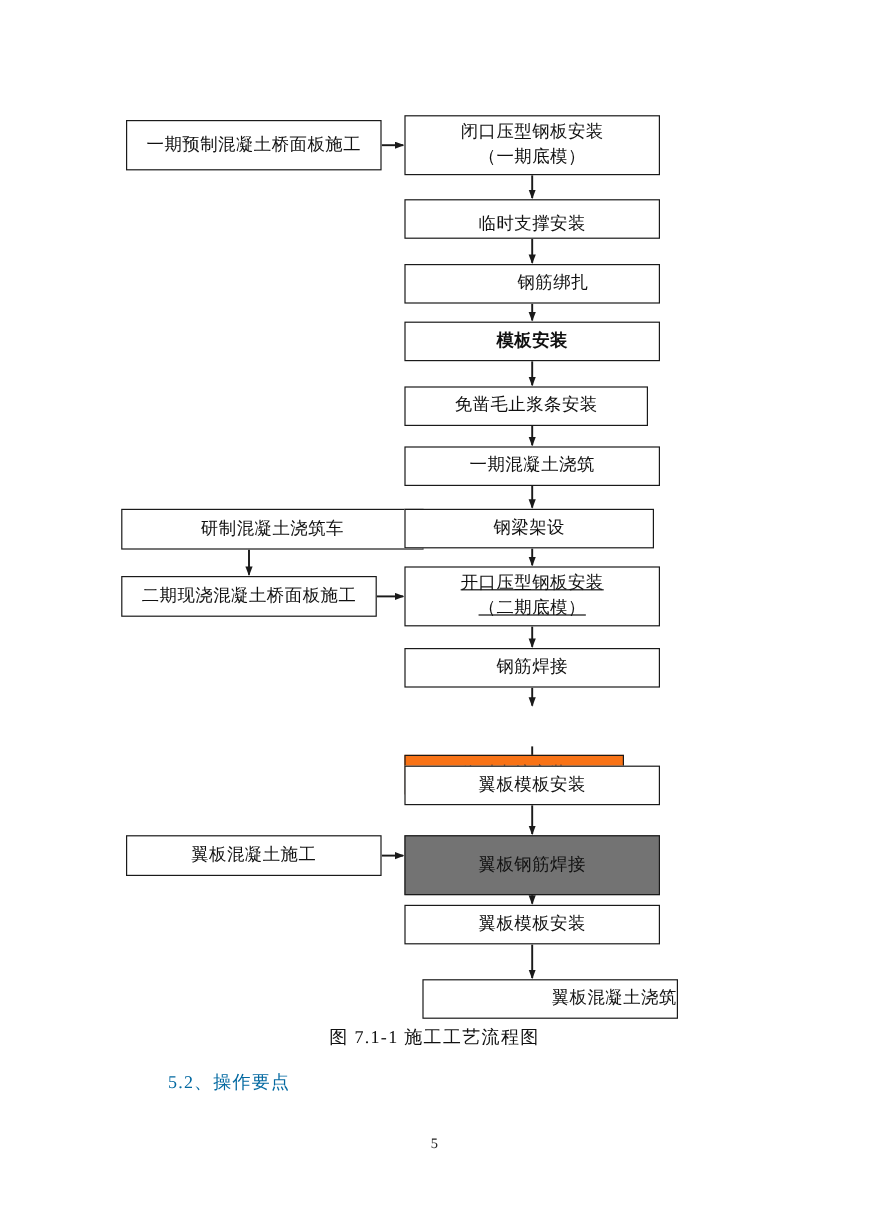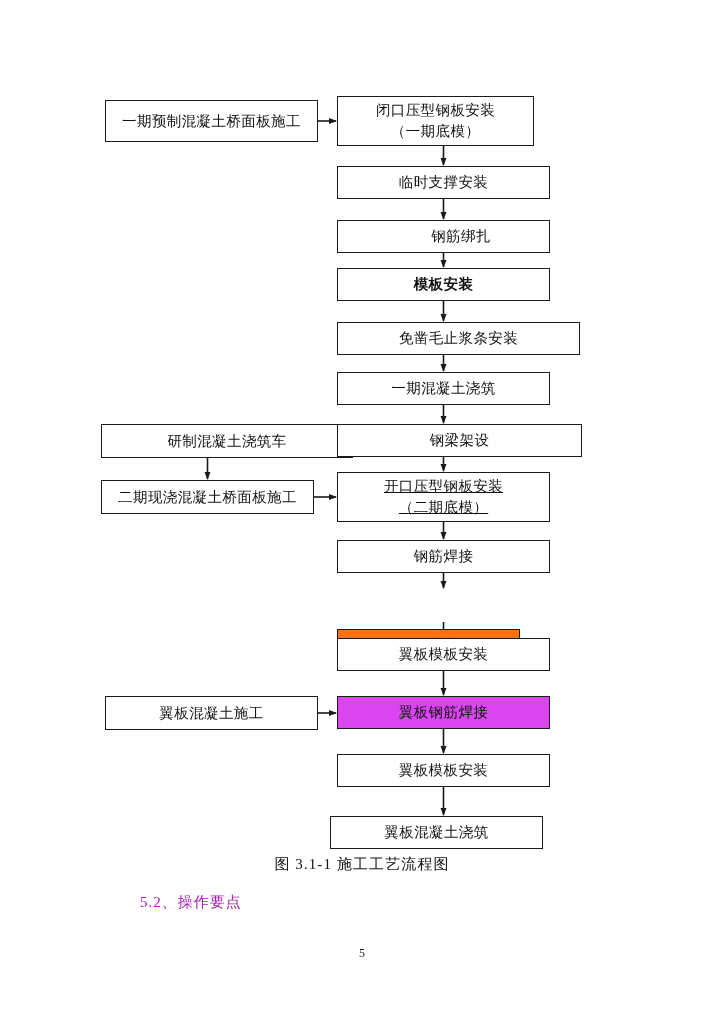--- a/index.html
+++ b/index.html
@@ -77,21 +77,21 @@
     font-family: "Liberation Serif", "DejaVu Serif", serif;
     color: #111111;
   }
   .section-head {
     position: absolute;
     left: 140px;
     top: 893px;
     font-size: 15px;
     letter-spacing: 1px;
     font-family: "Liberation Serif", "DejaVu Serif", serif;
-    color: #a21caf;
+    color: #0369a1;
   }
   .page-number {
     position: absolute;
     left: 0;
     top: 946px;
     width: 724px;
     text-align: center;
     font-size: 12px;
     font-family: "Liberation Serif", "DejaVu Serif", serif;
     color: #222222;
@@ -135,65 +135,65 @@
         </div>
         <div class="node" style="left: 101px; top: 424px; width: 252px; height: 34px; border-color: rgb(26, 26, 26); background: rgb(255, 255, 255);">
           <span class="ln">研制混凝土浇筑车</span>
         </div>
         <div class="node" style="left: 101px; top: 480px; width: 213px; height: 34px; border-color: rgb(26, 26, 26); background: rgb(255, 255, 255);">
           <span class="ln">二期现浇混凝土桥面板施工</span>
         </div>
         <div class="node" style="left: 105px; top: 696px; width: 213px; height: 34px; border-color: rgb(26, 26, 26); background: rgb(255, 255, 255);">
           <span class="ln">翼板混凝土施工</span>
         </div>
-        <div class="node" style="left: 337px; top: 96px; width: 197px; height: 50px; border-color: rgb(26, 26, 26); background: rgb(255, 255, 255);">
+        <div class="node" style="left: 337px; top: 96px; width: 213px; height: 50px; border-color: rgb(26, 26, 26); background: rgb(255, 255, 255);">
           <span class="ln">闭口压型钢板安装</span>
           <span class="ln">（一期底模）</span>
         </div>
-        <div class="node" style="left: 337px; top: 166px; width: 213px; height: 33px; border-color: rgb(26, 26, 26); background: rgb(255, 255, 255);">
+        <div class="node" style="left: 337px; top: 166px; width: 213px; height: 33px; border-color: rgb(26, 26, 26); background: rgb(255, 255, 255); justify-content: flex-end;">
           <span class="ln">临时支撑安装</span>
         </div>
         <div class="node" style="left: 337px; top: 220px; width: 213px; height: 33px; border-color: rgb(26, 26, 26); background: rgb(255, 255, 255); padding-left: 35px;">
           <span class="ln">钢筋绑扎</span>
         </div>
         <div class="node" style="left: 337px; top: 268px; width: 213px; height: 33px; border-color: rgb(26, 26, 26); background: rgb(255, 255, 255); font-weight: bold;">
           <span class="ln">模板安装</span>
         </div>
-        <div class="node" style="left: 337px; top: 322px; width: 243px; height: 33px; border-color: rgb(26, 26, 26); background: rgb(255, 255, 255);">
+        <div class="node" style="left: 337px; top: 322px; width: 203px; height: 33px; border-color: rgb(26, 26, 26); background: rgb(255, 255, 255);">
           <span class="ln">免凿毛止浆条安装</span>
         </div>
         <div class="node" style="left: 337px; top: 372px; width: 213px; height: 33px; border-color: rgb(26, 26, 26); background: rgb(255, 255, 255);">
           <span class="ln">一期混凝土浇筑</span>
         </div>
-        <div class="node" style="left: 337px; top: 424px; width: 245px; height: 33px; border-color: rgb(26, 26, 26); background: rgb(255, 255, 255);">
+        <div class="node" style="left: 337px; top: 424px; width: 208px; height: 33px; border-color: rgb(26, 26, 26); background: rgb(255, 255, 255);">
           <span class="ln">钢梁架设</span>
         </div>
         <div class="node" style="left: 337px; top: 472px; width: 213px; height: 50px; border-color: rgb(26, 26, 26); background: rgb(255, 255, 255); text-decoration: underline;">
           <span class="ln">开口压型钢板安装</span>
           <span class="ln">（二期底模）</span>
         </div>
         <div class="node" style="left: 337px; top: 540px; width: 213px; height: 33px; border-color: rgb(26, 26, 26); background: rgb(255, 255, 255);">
           <span class="ln">钢筋焊接</span>
         </div>
         <div class="node" style="left: 337px; top: 589px; width: 183px; height: 33px; border-color: rgb(26, 26, 26); background: #f97316; margin-top: 40px;">
           <span class="ln">临时支护安装</span>
         </div>
         <div class="node" style="left: 337px; top: 638px; width: 213px; height: 33px; border-color: rgb(26, 26, 26); background: rgb(255, 255, 255);">
           <span class="ln">翼板模板安装</span>
         </div>
-        <div class="node" style="left: 337px; top: 696px; width: 213px; height: 33px; border-color: rgb(26, 26, 26); background: #d946ef;">
+        <div class="node" style="left: 337px; top: 696px; width: 213px; height: 50px; border-color: rgb(26, 26, 26); background: #737373;">
           <span class="ln">翼板钢筋焊接</span>
         </div>
         <div class="node" style="left: 337px; top: 754px; width: 213px; height: 33px; border-color: rgb(26, 26, 26); background: rgb(255, 255, 255);">
           <span class="ln">翼板模板安装</span>
         </div>
-        <div class="node" style="left: 330px; top: 816px; width: 213px; height: 33px; border-color: rgb(26, 26, 26); background: rgb(255, 255, 255);">
+        <div class="node" style="left: 352px; top: 816px; width: 213px; height: 33px; border-color: rgb(26, 26, 26); background: rgb(255, 255, 255); align-items: flex-end;">
           <span class="ln">翼板混凝土浇筑</span>
         </div>
       </div>
 
   </div>
 
-  <div class="caption">图 3.1-1 施工工艺流程图</div>
+  <div class="caption">图 7.1-1 施工工艺流程图</div>
   <div class="section-head">5.2、操作要点</div>
   <div class="page-number">5</div>
 
 </div>
 
 </body></html>

